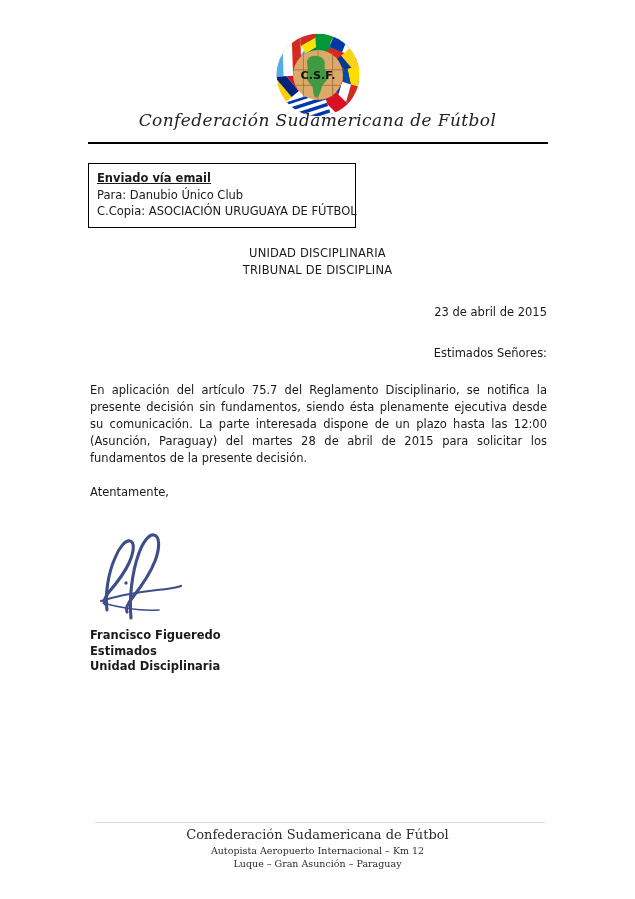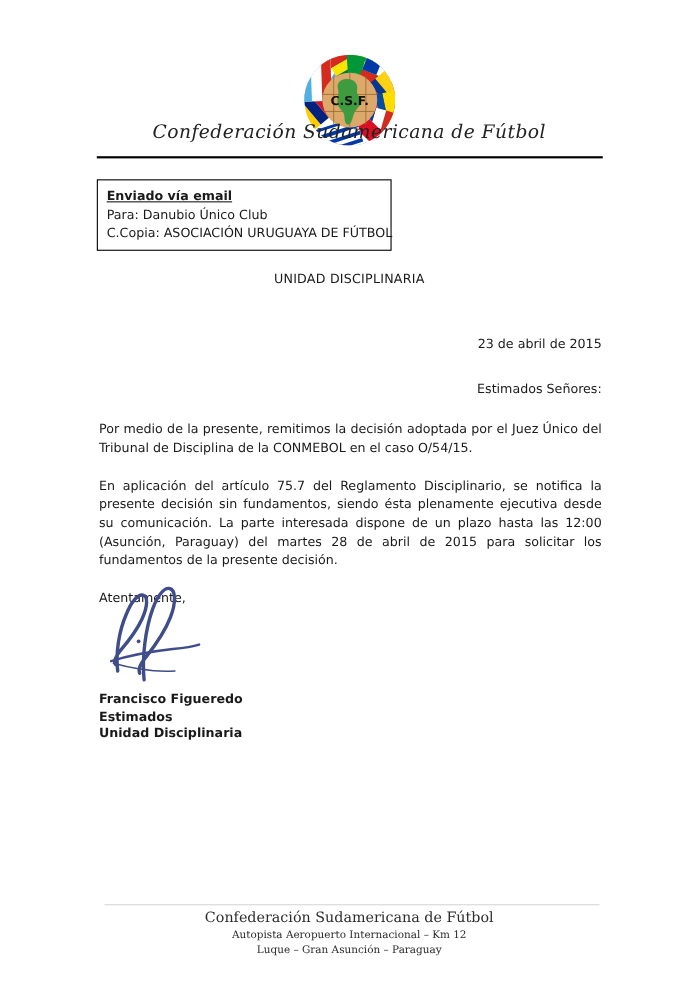--- a/index.html
+++ b/index.html
@@ -26,21 +26,21 @@
   .header {
     position: absolute;
     left: 0;
     top: 0;
     width: 635px;
     height: 150px;
   }
   .logo-wrap {
     position: absolute;
     left: 50%;
-    top: 48px;
+    top: 32px;
     transform: translateX(-50%);
     width: 86px;
     height: 86px;
   }
   .logo-svg { display: block; width: 86px; height: 86px; }
 
   .tagline {
     position: absolute;
     left: 0;
     top: 110px;
@@ -282,27 +282,27 @@
   </div>
 
   <div class="address-box">
     <span class="address-title">Enviado vía email</span>
     <span class="address-line">Para: Danubio Único Club</span>
     <span class="address-line">C.Copia: ASOCIACIÓN URUGUAYA DE FÚTBOL</span>
   </div>
 
   <div class="title-block">
     <span class="title-line">UNIDAD DISCIPLINARIA</span>
+    <span class="title-line">TRIBUNAL DE DISCIPLINA</span>
   </div>
 
   <div class="date-line">23 de abril de 2015</div>
 
   <div class="body-text">
     <p class="salutation">Estimados Señores:</p>
-    <p class="para">Por medio de la presente, remitimos la decisión adoptada por el Juez Único del Tribunal de Disciplina de la CONMEBOL en el caso O/54/15.</p>
     <p class="para">En aplicación del artículo 75.7 del Reglamento Disciplinario, se notifica la presente decisión sin fundamentos, siendo ésta plenamente ejecutiva desde su comunicación. La parte interesada dispone de un plazo hasta las 12:00 (Asunción, Paraguay) del martes 28 de abril de 2015 para solicitar los fundamentos de la presente decisión.</p>
     <p class="closing">Atentamente,</p>
   </div>
 
   <div class="signature-wrap">
     <svg class="signature-svg" viewBox="0 0 110 105" xmlns="http://www.w3.org/2000/svg">
       <g fill="none" stroke="#3f4d8a" stroke-linecap="round" stroke-linejoin="round">
         <path d="M12 88 C10 72 13 52 20 36 C24 26 30 18 35 19
                  C40 20 39 30 34 41 C29 52 20 63 14 70
                  C10 75 8 79 10 82" stroke-width="3.1"></path>

